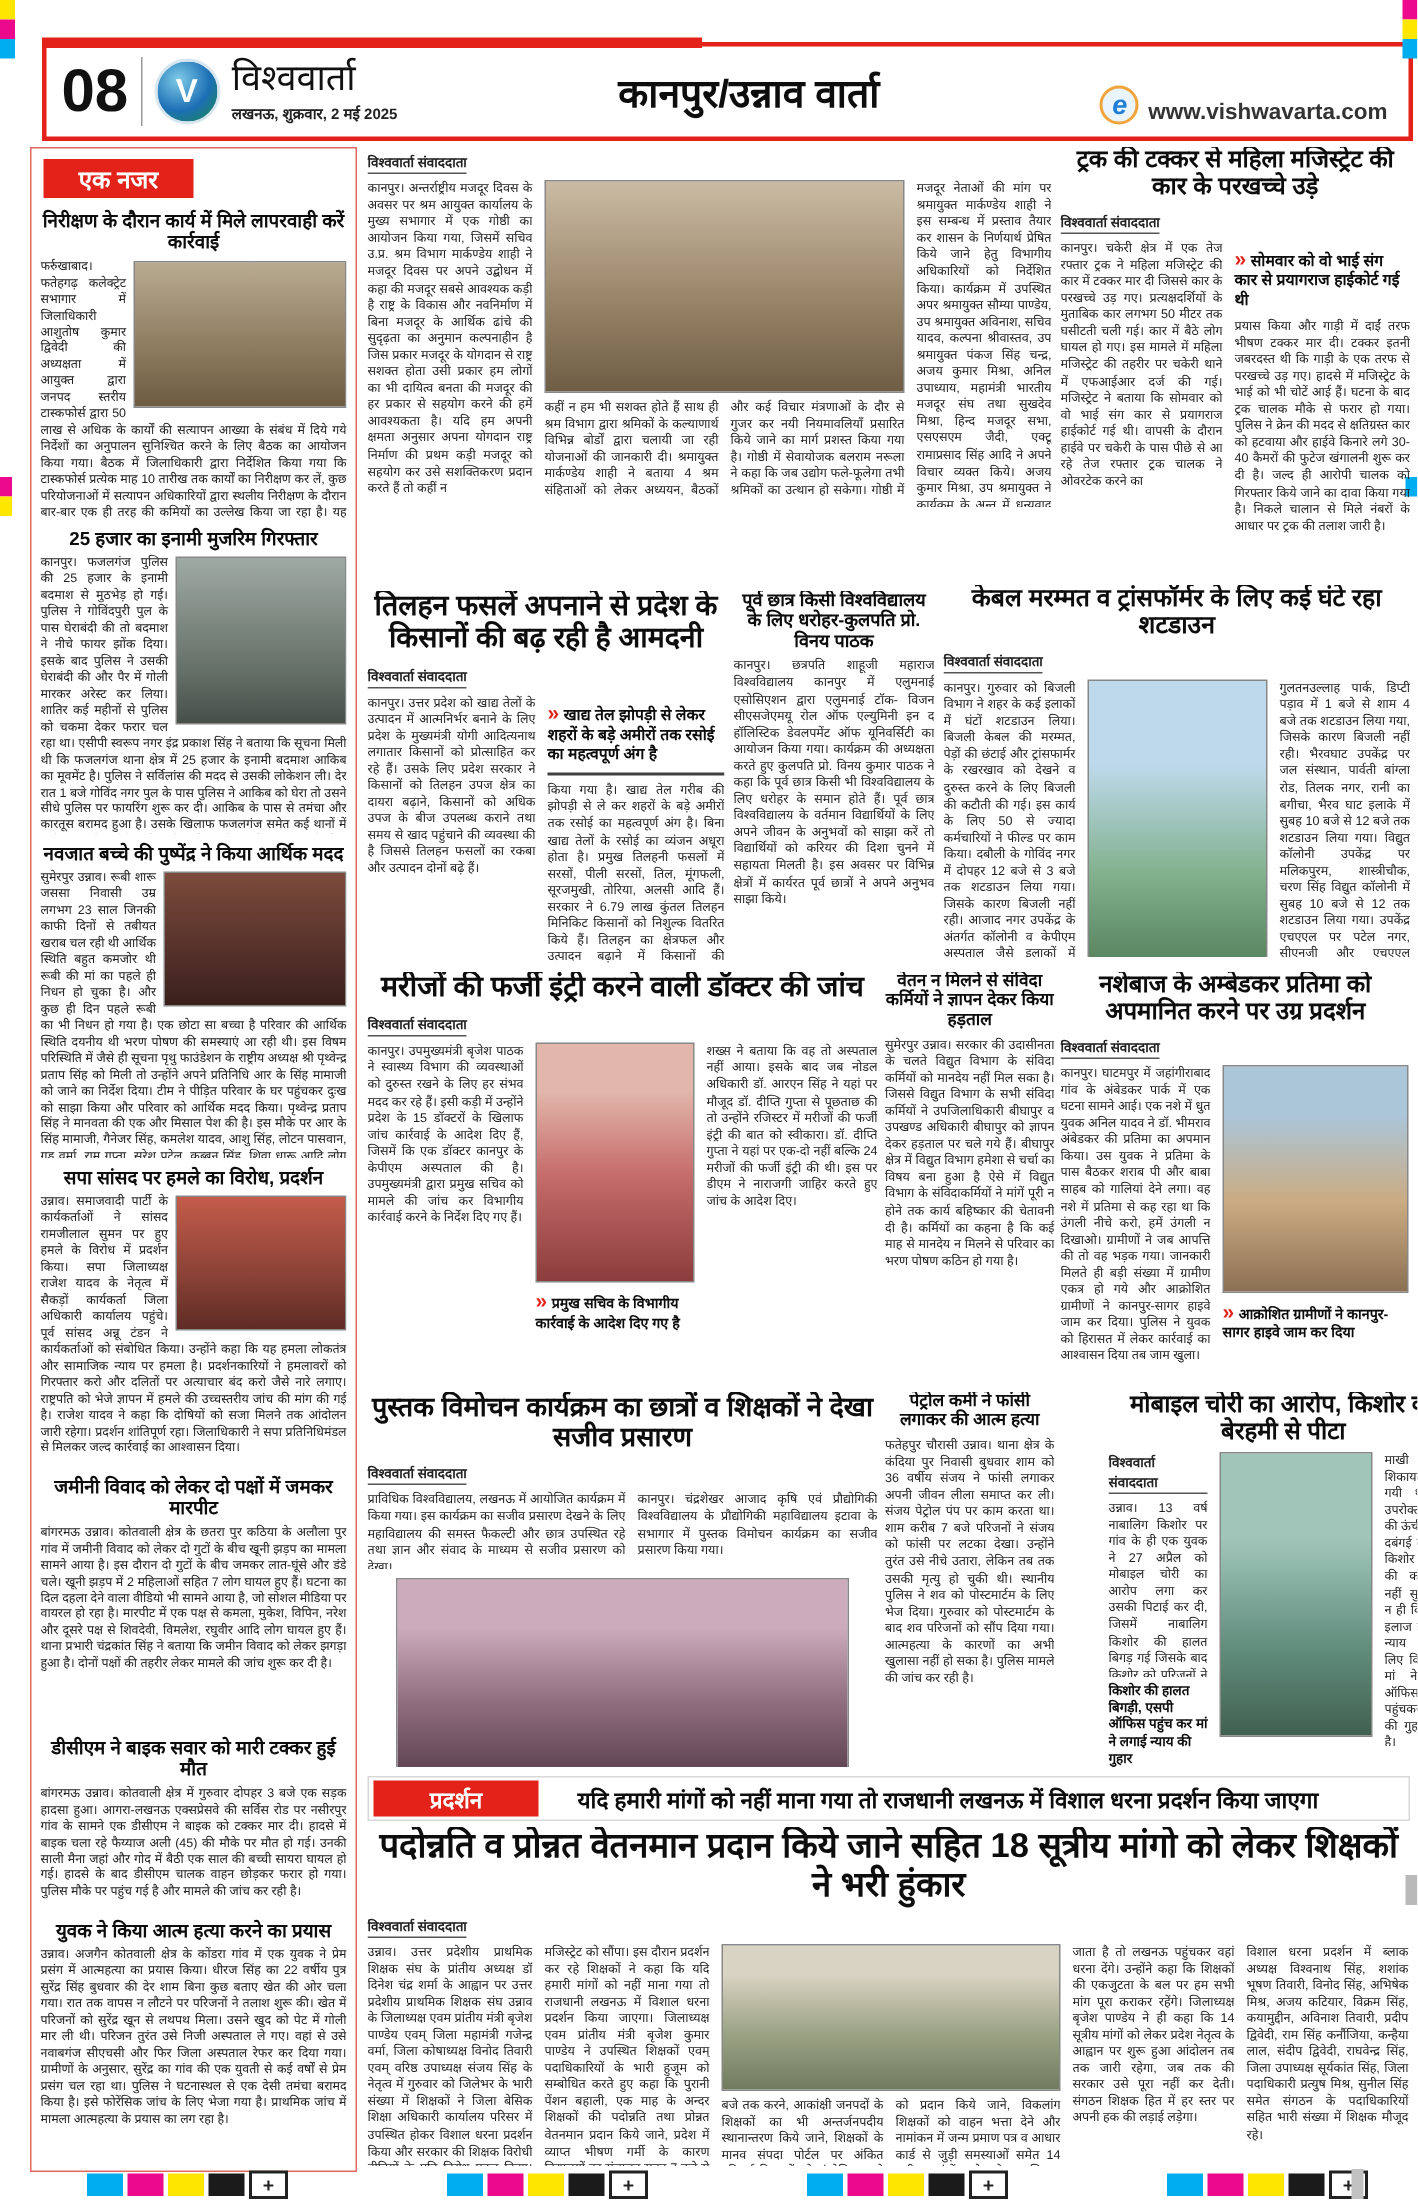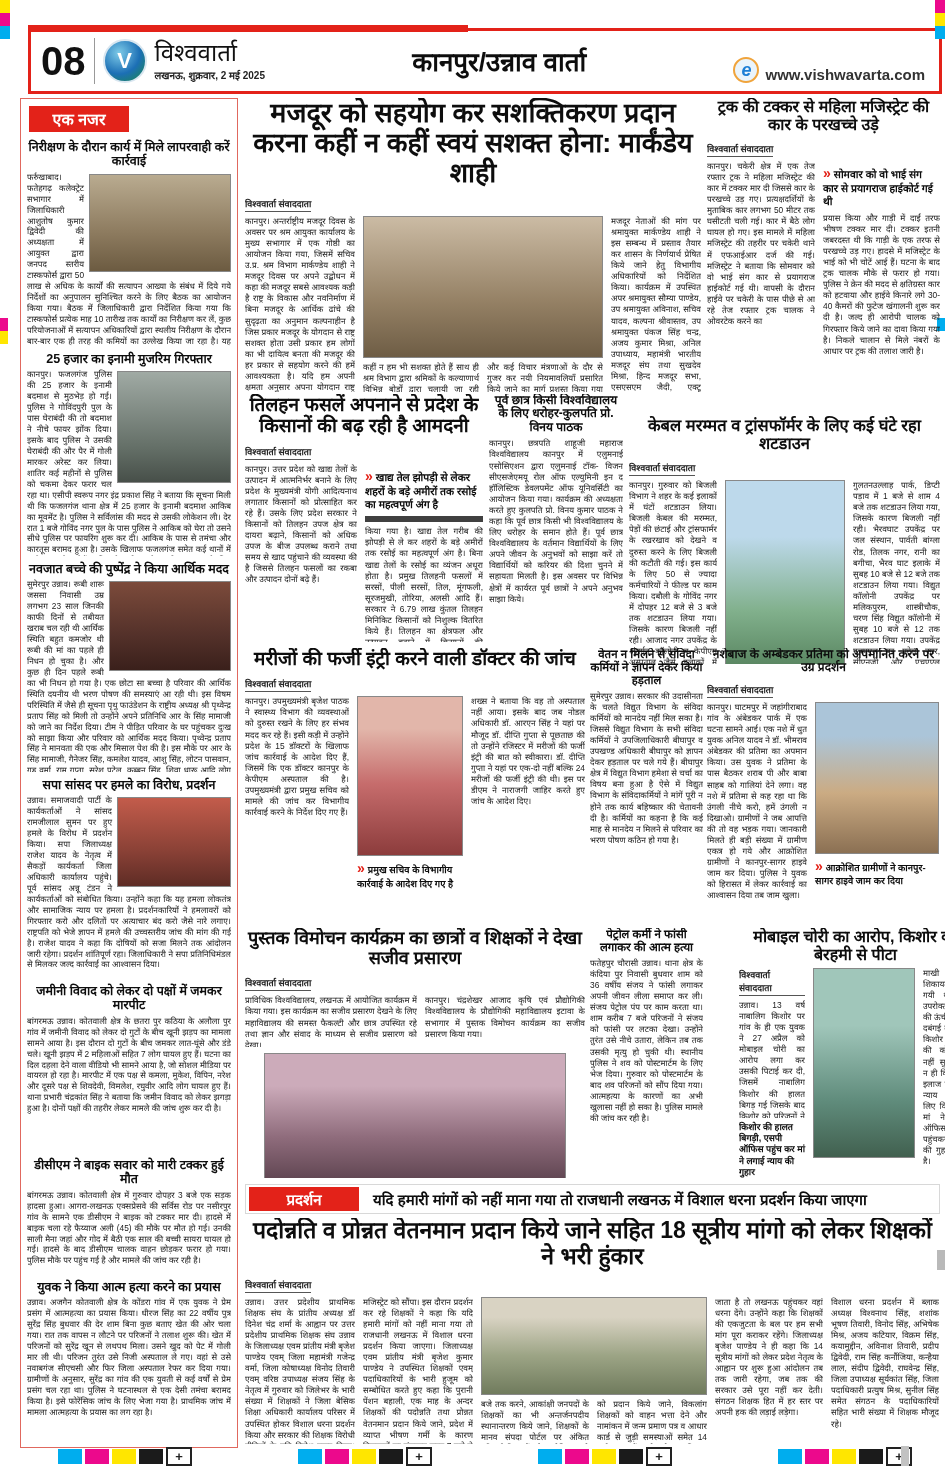--- a/index.html
+++ b/index.html
@@ -49,21 +49,21 @@
   .art{position:absolute;box-sizing:border-box;overflow:hidden}
   .art h1,.art h2{margin:0 0 4px;text-align:center;color:#0d0d0d;line-height:1.12}
   .byline{display:inline-block;font-size:9px;font-weight:bold;color:#222;border-bottom:1px solid #555;
           margin:0 0 4px;padding-bottom:1px}
   .body{font-size:8.4px;line-height:1.32;text-align:justify;color:#222}
   .cols2{column-count:2;column-gap:8px}
   .row{display:flex;gap:8px}
   .photo{border:1px solid #888;flex:none}
   .pq{font-size:10.5px;font-weight:bold;line-height:1.25;color:#0d0d0d;margin:4px 0}
   .pq .chev{color:#e32219;font-size:14px;font-weight:bold;margin-right:3px}
-  .pq.rule{border-bottom:6px solid #404040;padding-bottom:5px}
+  .pq.rule{border-bottom:2px solid #404040;padding-bottom:5px}
   
   .ph-meeting{background:linear-gradient(180deg,#b9ab90,#8d7b5f 60%,#6c5b41)}
   .ph-arrest{background:linear-gradient(180deg,#a0aaa4,#636e66 70%,#474f49)}
   .ph-aid{background:linear-gradient(180deg,#7c4b3b,#54312a 60%,#3a201b)}
   .ph-protest{background:linear-gradient(180deg,#c35c4b,#8a4136 60%,#5e2c25)}
   .ph-podium{background:linear-gradient(180deg,#cbbba4,#958165 60%,#6e5d45)}
   .ph-lineman{background:linear-gradient(180deg,#bdd9eb 28%,#81b08c 65%,#4f7b56)}
   .ph-doctor{background:linear-gradient(180deg,#e2b6aa 20%,#c66c6c 55%,#8c3c3c)}
   .ph-crowd{background:linear-gradient(180deg,#abc5d9 22%,#cbab83 60%,#8b7053)}
   .ph-seminar{background:linear-gradient(180deg,#ccabba 25%,#8f6c7c 65%,#5e4450)}
@@ -71,36 +71,36 @@
   .ph-rally{background:linear-gradient(180deg,#d9d3c3 20%,#9ca485 60%,#707b5d)}
   
   .a-labour{left:245px;top:98px;width:456px;height:294px}
   .a-labour h1{font-size:27px}
   .a-truck{left:707px;top:98px;width:233px;height:294px}
   .a-truck h2{font-size:16px}
   .a-oilseed{left:245px;top:394px;width:238px;height:248px}
   .a-oilseed h2{font-size:19px}
   .a-alumni{left:489px;top:394px;width:134px;height:248px}
   .a-alumni h2{font-size:12px}
-  .a-cable{left:629px;top:416px;width:311px;height:248px}
+  .a-cable{left:629px;top:390px;width:311px;height:248px}
   .a-cable h2{font-size:16.5px}
   .a-doctor{left:245px;top:648px;width:340px;height:276px}
   .a-doctor h2{font-size:19px}
   .a-strike{left:590px;top:648px;width:113px;height:276px}
   .a-strike h2{font-size:11.5px}
   .a-statue{left:707px;top:648px;width:233px;height:276px}
-  .a-statue h2{font-size:12px}
+  .a-statue h2{font-size:16px}
   .a-book{left:245px;top:928px;width:340px;height:250px}
   .a-book h2{font-size:18px}
   .a-petrol{left:590px;top:928px;width:113px;height:250px}
   .a-petrol h2{font-size:11.5px}
   .a-mobile{left:739px;top:928px;width:233px;height:250px}
   .a-mobile h2{font-size:16px}
   .strip{position:absolute;left:245px;top:1184px;width:695px;height:30px;border:1px solid #d8d8d8;
-         display:flex;align-items:center;gap:14px;box-sizing:border-box}
+         display:flex;align-items:center;gap:26px;box-sizing:border-box}
   .strip .badge{width:110px;height:24px;background:#e32219;color:#fff;font-weight:bold;font-size:15px;
          display:flex;align-items:center;justify-content:center;margin-left:3px}
   .strip .kicker{font-size:15px;font-weight:bold;color:#0d0d0d}
   .a-teachers{left:245px;top:1218px;width:695px;height:226px}
   .a-teachers h1{font-size:23px}
 </style>
 </head>
 <body>
 
 <div class="page">
@@ -176,21 +176,20 @@
       <div class="sb-body"><span>बांगरमऊ उन्नाव। कोतवाली क्षेत्र में गुरुवार दोपहर 3 बजे एक सड़क हादसा हुआ। आगरा-लखनऊ एक्सप्रेसवे की सर्विस रोड पर नसीरपुर गांव के सामने एक डीसीएम ने बाइक को टक्कर मार दी। हादसे में बाइक चला रहे फैय्याज अली (45) की मौके पर मौत हो गई। उनकी साली मैना जहां और गोद में बैठी एक साल की बच्ची सायरा घायल हो गई। हादसे के बाद डीसीएम चालक वाहन छोड़कर फरार हो गया। पुलिस मौके पर पहुंच गई है और मामले की जांच कर रही है।</span></div>
     </section>
 
     <section class="sb-item" style="height:188px">
       <h3>युवक ने किया आत्म हत्या करने का प्रयास</h3>
       <div class="sb-body"><span>उन्नाव। अजगैन कोतवाली क्षेत्र के कोंडरा गांव में एक युवक ने प्रेम प्रसंग में आत्महत्या का प्रयास किया। धीरज सिंह का 22 वर्षीय पुत्र सुरेंद्र सिंह बुधवार की देर शाम बिना कुछ बताए खेत की ओर चला गया। रात तक वापस न लौटने पर परिजनों ने तलाश शुरू की। खेत में परिजनों को सुरेंद्र खून से लथपथ मिला। उसने खुद को पेट में गोली मार ली थी। परिजन तुरंत उसे निजी अस्पताल ले गए। वहां से उसे नवाबगंज सीएचसी और फिर जिला अस्पताल रेफर कर दिया गया। ग्रामीणों के अनुसार, सुरेंद्र का गांव की एक युवती से कई वर्षों से प्रेम प्रसंग चल रहा था। पुलिस ने घटनास्थल से एक देसी तमंचा बरामद किया है। इसे फोरेंसिक जांच के लिए भेजा गया है। प्राथमिक जांच में मामला आत्महत्या के प्रयास का लग रहा है।</span></div>
     </section>
   </aside>
 
   <section class="art a-labour">
-    <h1>मजदूर को सहयोग कर सशक्तिकरण प्रदान करना कहीं न कहीं स्वयं सशक्त होना: मार्कंडेय शाही</h1>
     <span class="byline">विश्ववार्ता संवाददाता</span>
     <div class="row">
       <div class="body" style="width:110px;height:218px;overflow:hidden">कानपुर। अन्तर्राष्ट्रीय मजदूर दिवस के अवसर पर श्रम आयुक्त कार्यालय के मुख्य सभागार में एक गोष्ठी का आयोजन किया गया, जिसमें सचिव उ.प्र. श्रम विभाग मार्कण्डेय शाही ने मजदूर दिवस पर अपने उद्बोधन में कहा की मजदूर सबसे आवश्यक कड़ी है राष्ट्र के विकास और नवनिर्माण में बिना मजदूर के आर्थिक ढांचे की सुदृढ़ता का अनुमान कल्पनाहीन है जिस प्रकार मजदूर के योगदान से राष्ट्र सशक्त होता उसी प्रकार हम लोगों का भी दायित्व बनता की मजदूर की हर प्रकार से सहयोग करने की हमें आवश्यकता है। यदि हम अपनी क्षमता अनुसार अपना योगदान राष्ट्र निर्माण की प्रथम कड़ी मजदूर को सहयोग कर उसे सशक्तिकरण प्रदान करते हैं तो कहीं न</div>
       <div style="width:240px">
         <div class="photo ph-podium" style="width:238px;height:140px"></div>
         <div class="body cols2" style="height:72px;overflow:hidden;margin-top:4px">कहीं न हम भी सशक्त होते हैं साथ ही श्रम विभाग द्वारा श्रमिकों के कल्याणार्थ विभिन्न बोर्डों द्वारा चलायी जा रही योजनाओं की जानकारी दी। श्रमायुक्त मार्कण्डेय शाही ने बताया 4 श्रम संहिताओं को लेकर अध्ययन, बैठकों और कई विचार मंत्रणाओं के दौर से गुजर कर नयी नियमावलियाँ प्रसारित किये जाने का मार्ग प्रशस्त किया गया है। गोष्ठी में सेवायोजक बलराम नरूला ने कहा कि जब उद्योग फले-फूलेगा तभी श्रमिकों का उत्थान हो सकेगा। गोष्ठी में भारतीय मजदूर संघ ने विश्वकर्मा जयन्ती 17 सितम्बर को मजदूर दिवस घोषित किये जाने सम्बन्धी मांग की।</div>
       </div>
       <div class="body" style="flex:1;height:218px;overflow:hidden">मजदूर नेताओं की मांग पर श्रमायुक्त मार्कण्डेय शाही ने इस सम्बन्ध में प्रस्ताव तैयार कर शासन के निर्णयार्थ प्रेषित किये जाने हेतु विभागीय अधिकारियों को निर्देशित किया। कार्यक्रम में उपस्थित अपर श्रमायुक्त सौम्या पाण्डेय, उप श्रमायुक्त अविनाश, सचिव यादव, कल्पना श्रीवास्तव, उप श्रमायुक्त पंकज सिंह चन्द्र, अजय कुमार मिश्रा, अनिल उपाध्याय, महामंत्री भारतीय मजदूर संघ तथा सुखदेव मिश्रा, हिन्द मजदूर सभा, एसएसएम जैदी, एक्टू रामाप्रसाद सिंह आदि ने अपने विचार व्यक्त किये। अजय कुमार मिश्रा, उप श्रमायुक्त ने कार्यक्रम के अन्त में धन्यवाद ज्ञापन दिया।</div>
     </div>
   </section>

